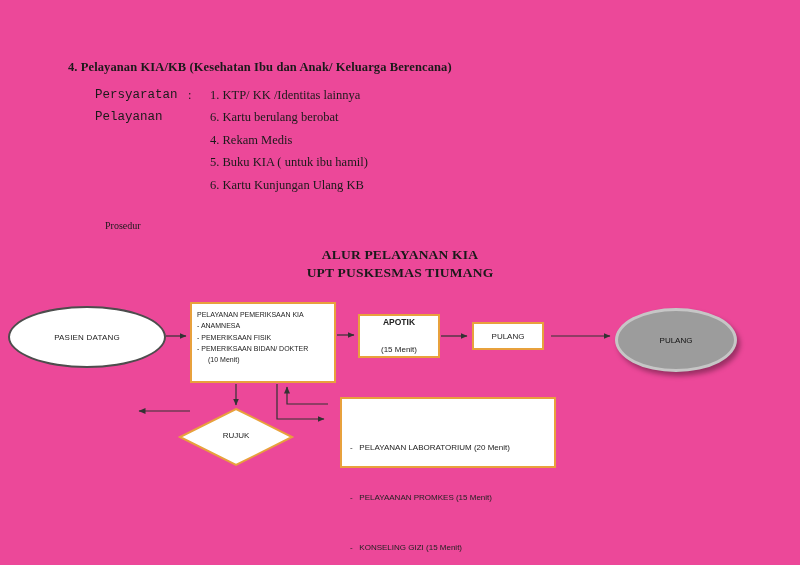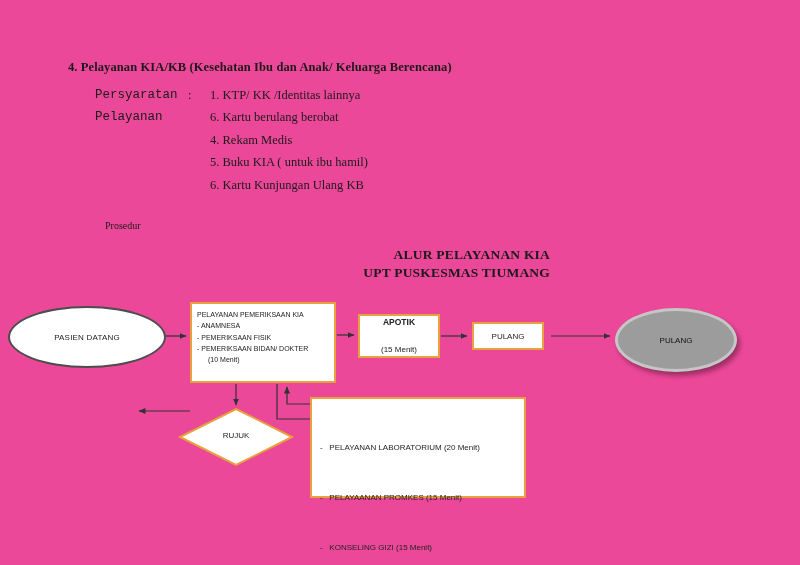--- a/index.html
+++ b/index.html
@@ -10,21 +10,21 @@
   
   .doc-heading {
     position:absolute; left:68px; top:60px;
     font-size:12.5px; font-weight:bold; letter-spacing:0.1px;
   }
   .req-labels { position:absolute; left:95px; top:84px; font-size:12.5px; line-height:22.4px;font-family:Liberation Mono, monospace; }
   .req-colon  { position:absolute; left:188px; top:84px; font-size:12.5px; line-height:22.4px; }
   .req-list   { position:absolute; left:200px; top:84px; font-size:12.5px; line-height:22.4px;margin-left:10px; }
   .prosedur   { position:absolute; left:105px; top:220px; font-size:10px; }
   .chart-title {
-    position:absolute; left:250px; top:246px; width:300px; text-align:right;
+    position:absolute; left:250px; top:246px; width:300px; text-align:center;
     font-size:13.5px; font-weight:bold; line-height:18px; letter-spacing:0.2px;
   }
   
   .shape {
     position:absolute; box-sizing:border-box; background:#ffffff;
     font-family:"Liberation Sans", sans-serif; font-size:8px; color:#222;
     display:flex; align-items:center; justify-content:center; text-align:center;
     z-index:2;
   }
   .ellipse-pasien {
@@ -41,21 +41,21 @@
   .apotik .b1 { font-weight:bold; font-size:8.5px; }
   .pulang-box { left:472px; top:322px; width:72px; height:28px; }
   .gray-ellipse {
     left:615px; top:308px; width:122px; height:64px; border-radius:50%;
     background:#9c9c9c; border:3px solid #c6c6c6;
     box-shadow:3px 4px 5px rgba(0,0,0,0.35);
     color:#111; z-index:2;
   }
   .rumah-sakit { left:13px; top:398px; width:120px; height:28px; }
   .services {
-    left:310px; top:397px; width:216px; height:101px;
+    left:340px; top:397px; width:216px; height:71px;
     display:block; text-align:left; padding:8px 8px; font-size:8px; line-height:16.6px;
     white-space:pre;
   }
   .diamond-label {
     position:absolute; left:196px; top:431px; width:80px; text-align:center;
     font-family:"Liberation Sans", sans-serif; font-size:8px; color:#222; z-index:3;
   }
   .arrows { position:absolute; left:0; top:0; z-index:1; pointer-events:none; }
 </style>
 </head>

